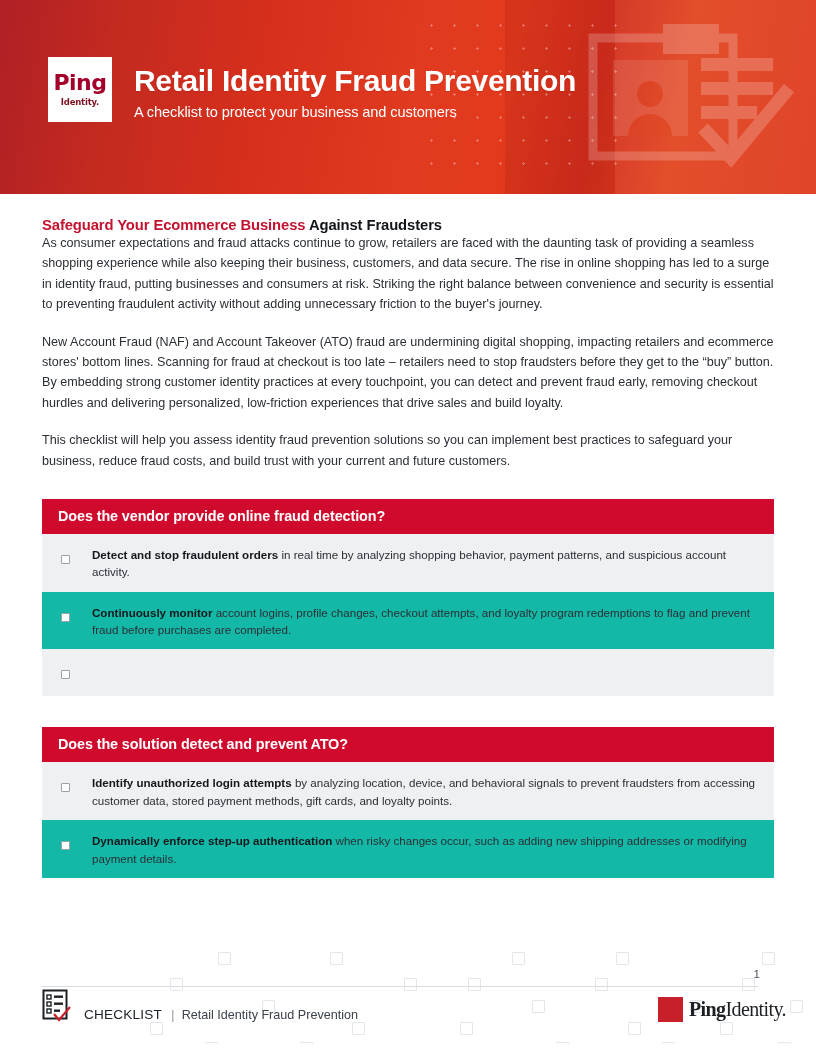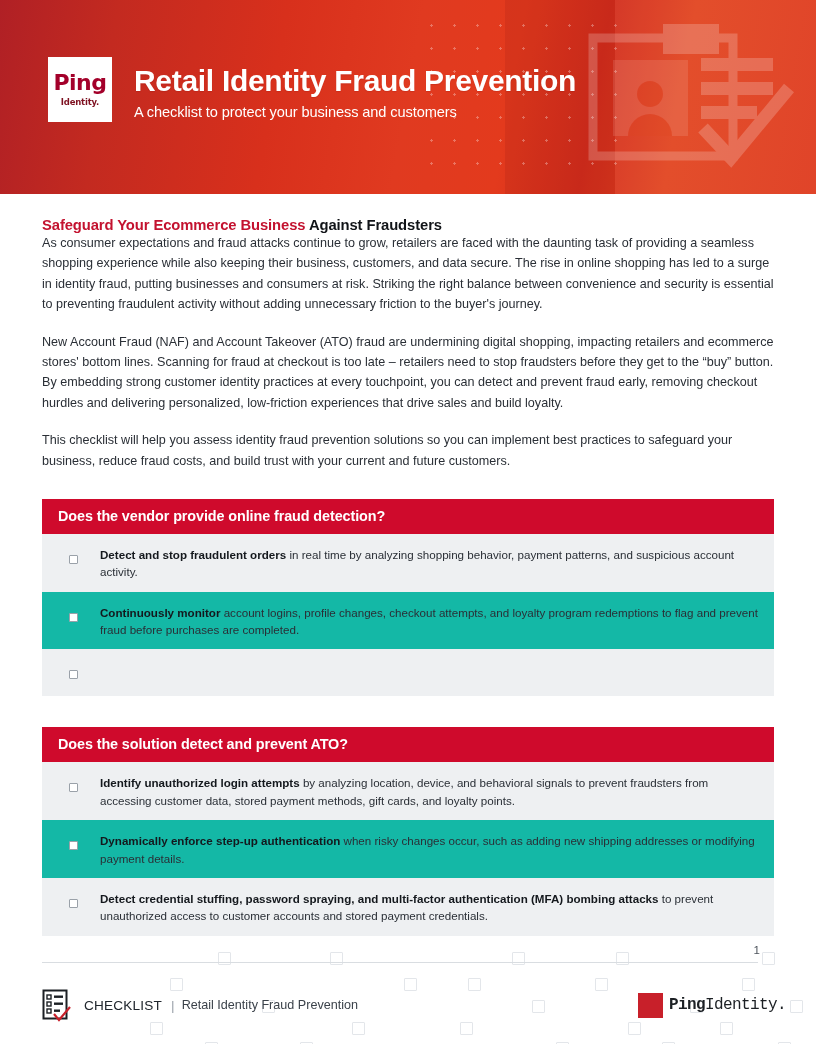--- a/index.html
+++ b/index.html
@@ -121,21 +121,21 @@
   .block-head {
     background: #cf0a2c;
     color: #ffffff;
     font-size: 14.4px; font-weight: 700;
     padding: 9px 16px 10px 16px;
     letter-spacing: -0.1px;
   }
   .row {
     display: flex;
     align-items: flex-start;
-    padding: 11px 16px 11px 24px;
+    padding: 11px 16px 11px 16px;
     min-height: 47px;
   }
   .row.alt  { background: #eef0f2; }
   .row.plain{ background: #14b8a6; }
   .cb {
     flex: 0 0 auto;
     width: 9px; height: 9px;
     border: 1px solid #9aa1a9;
     border-radius: 1px;
     background: #ffffff;
@@ -157,38 +157,38 @@
     height: 1px; background: #d9dde1;
     width: 716px;
     position: relative;
   }
   .pagenum {
     position: absolute;
     right: -2px; top: -18px;
     font-size: 11.5px; color: #4d545c;
   }
   .footer-row {
-    display: flex; align-items: center;
-    margin-top: 25px; height: 34px;
+    display: flex; align-items: flex-end;
+    margin-top: 1px; height: 34px;
   }
   .footer-ico { width: 30px; height: 33px; flex: 0 0 auto; }
   .footer-label {
     margin-left: 12px;
     font-size: 13.6px; color: #20262d; letter-spacing: 0.2px;
   }
   .footer-sep { margin: 0 7px 0 9px; font-size: 13.6px; color: #9aa1a9; }
   .footer-doc { font-size: 12.6px; color: #3b424a; }
   .footer-brand {
     margin-left: auto; display: flex; align-items: center;
   }
   .brand-sq { width: 25px; height: 25px; background: #c8202a; }
   .brand-txt {
-    margin-left: 6px; font-size: 16px; color: #1c2024;
+    margin-left: 6px; font-size: 20px; color: #1c2024;
     letter-spacing: -0.6px;
-    font-family: Liberation Mono, monospace;
+    font-family: Liberation Serif, serif;
   }
   .brand-txt b { font-weight: 700; }
   .brand-txt span { font-weight: 400; }
   .brand-dot { font-weight: 700; }
 </style>
 </head>
 <body>
 
 <div class="page">
 
@@ -289,26 +289,20 @@
         </div>
       </div>
 
       <div class="row plain">
         <div class="cb"></div>
         <div class="row-text">
           <b>Dynamically enforce step-up authentication</b><span> when risky changes occur, such as adding new shipping addresses or modifying payment details.</span>
         </div>
       </div>
 
-      <div class="row alt">
-        <div class="cb"></div>
-        <div class="row-text">
-          <b>Detect credential stuffing, password spraying, and multi-factor authentication (MFA) bombing attacks</b><span> to prevent unauthorized access to customer accounts and stored payment credentials.</span>
-        </div>
-      </div>
     </div>
 
   </div>
 
   <div class="footer">
     <div class="footer-rule">
       <span class="pagenum">1</span>
     </div>
     <div class="footer-row">
       <svg class="footer-ico" viewBox="0 0 30 33">

